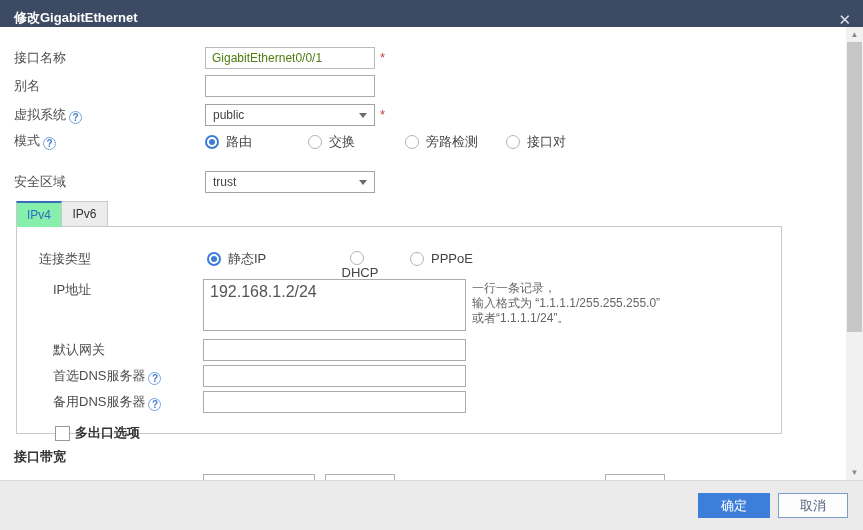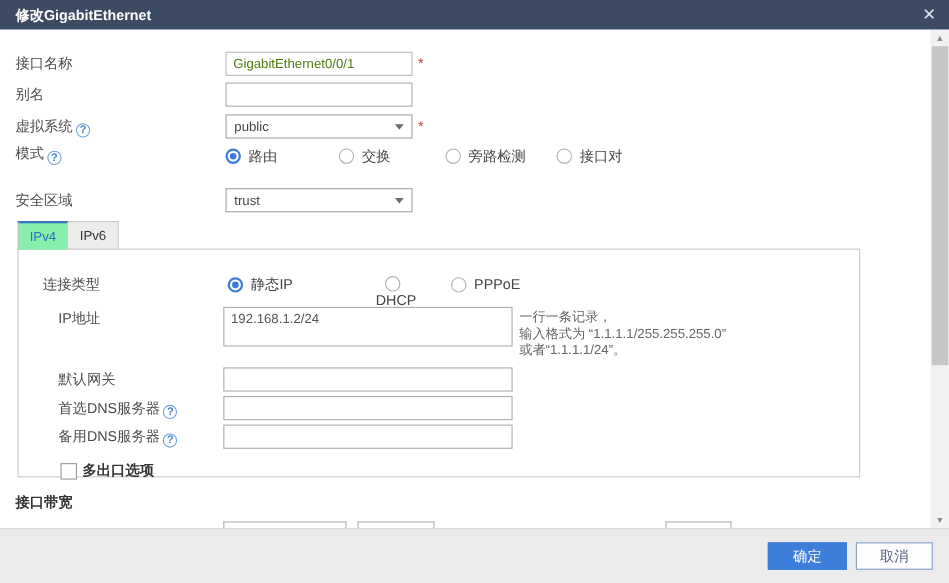--- a/index.html
+++ b/index.html
@@ -2,21 +2,21 @@
 <html><head>
 <meta charset="utf-8">
 <style>
   * { margin:0; padding:0; box-sizing:border-box; }
   html,body { width:863px; height:530px; overflow:hidden; background:#fff;
     font-family:"Liberation Sans","DejaVu Sans",sans-serif; font-size:13px; color:#4a4a4a; }
   .dialog { position:relative; width:863px; height:530px; background:#fff; }
 
   
   .titlebar { position:absolute; top:0; left:0; right:0; height:27px; background:#3d4a63;
-    display:flex; align-items:center; padding:0 10px 0 14px; }
+    display:flex; align-items:flex-end; padding:0 10px 0 14px; }
   .titlebar .title { color:#fff; font-weight:bold; font-size:13px; }
   .titlebar .close { margin-left:auto; color:#dde3ec; font-size:15px; line-height:15px;
     cursor:pointer; padding:0 2px; }
 
   
   .content { position:absolute; top:27px; left:0; right:17px; bottom:50px; overflow:hidden;
     padding-top:20px; background:#fff; }
 
   .row { display:flex; align-items:flex-end; margin-left:14px; }
   .lbl { width:191px; line-height:22px; flex:0 0 191px; color:#4c4c4c; }
@@ -52,22 +52,22 @@
   .tab.inactive { background:#ececec; border:1px solid #c9c9c9; border-left:none; color:#333; }
 
   
   .panel { margin-left:16px; margin-top:-1px; width:766px; height:208px;
     border:1px solid #c9c9c9; background:#fff; padding-top:24px; position:relative; z-index:1; }
   .p-row { display:flex; align-items:flex-start; }
   .p-lbl-a { margin-left:22px; width:168px; flex:0 0 168px; line-height:16px; color:#4c4c4c; }
   .p-lbl-b { margin-left:36px; width:150px; flex:0 0 150px; line-height:22px; color:#4c4c4c; }
   .conn-row { height:20px; margin-bottom:8px; }
   .ip-row { margin-bottom:8px; }
-  .ta { width:263px; height:36px; border:1px solid #ababab; resize:none; padding:3px 6px;
-    font-size:12px; color:#555; font-family:inherit; outline:none; }
+  .ta { width:263px; height:52px; border:1px solid #ababab; resize:none; padding:3px 6px;
+    font-size:16px; color:#555; font-family:inherit; outline:none; }
   .hint { margin-left:6px; font-size:12px; color:#666; line-height:15px; padding-top:2px; }
   .p-input { width:263px; height:22px; border:1px solid #ababab; padding:0 6px; font-size:12px;
     color:#555; font-family:inherit; outline:none; }
   .gw-row { margin-bottom:4px; } .dns-row { margin-bottom:4px; }
   .cb-row { margin-top:11px; margin-left:38px; display:flex; align-items:center; }
   .cb { width:15px; height:15px; border:1px solid #999; background:#fff; cursor:pointer; flex:0 0 15px; }
   .cb-label { margin-left:5px; font-weight:bold; color:#333; }
 
   .section-title { margin:14px 0 0 14px; font-weight:bold; color:#333; }
 

